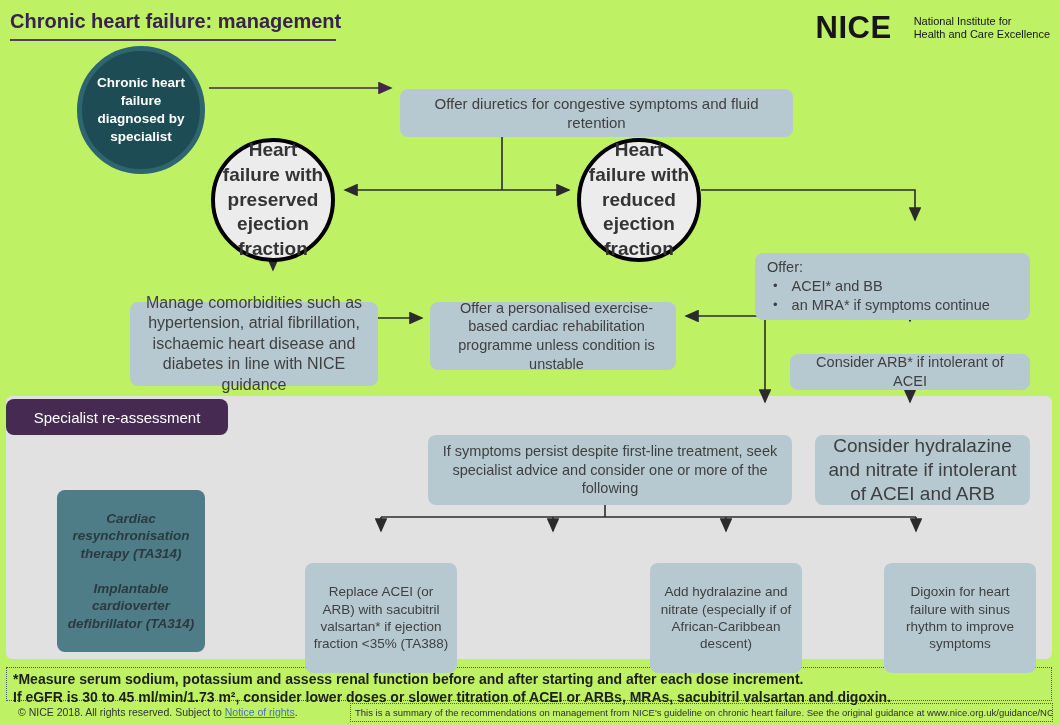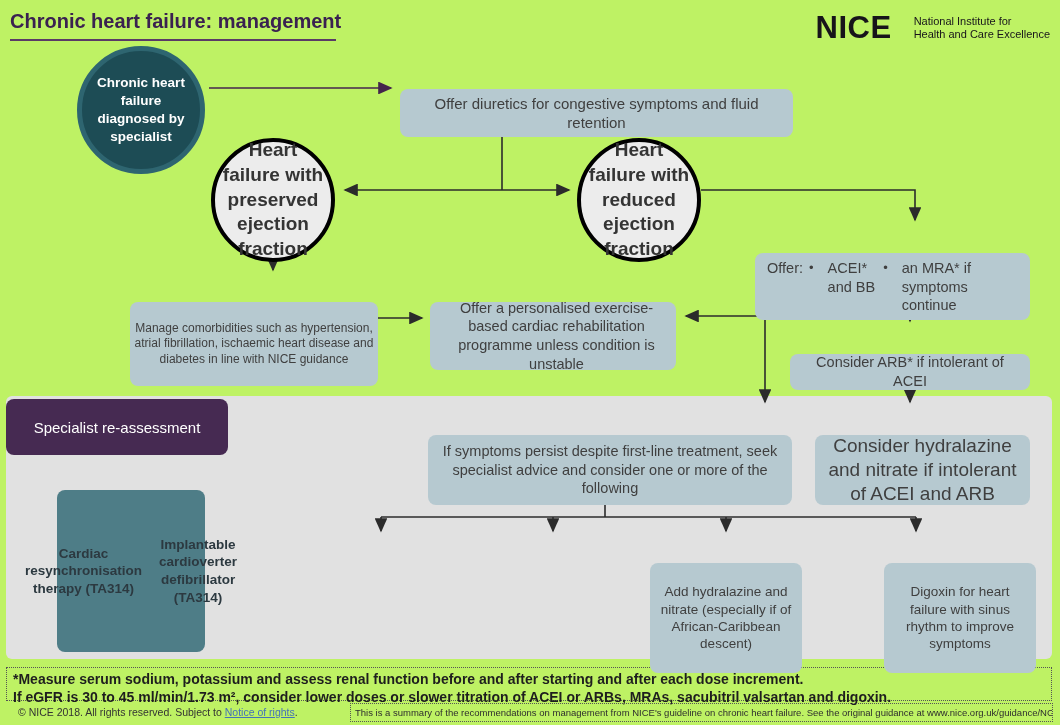--- a/index.html
+++ b/index.html
@@ -57,55 +57,55 @@
     width: 124px; height: 124px;
     background: #ececec; border: 4px solid #000000;
     color: #343434; font-size: 19px; line-height: 1.3;
     padding: 6px;
   }
   #circle-preserved { left: 211px; top: 138px; }
   #circle-reduced   { left: 577px; top: 138px; }
 
   #box-diuretics { left: 400px; top: 64px;  width: 393px; height: 48px; font-size: 15px; }
   #box-offer     { left: 755px; top: 228px; width: 275px; height: 67px;
-                   flex-direction: row; align-items: flex-start; justify-content: center;
+                   flex-direction: column; align-items: flex-start; justify-content: center;
                    text-align: left; padding: 6px 12px; font-size: 14.5px; }
   #box-offer .bullet-row { display: flex; gap: 14px; padding-left: 6px; }
   #box-offer .bullet { font-size: 13px; line-height: 1.45; }
   #box-arb       { left: 790px; top: 329px; width: 240px; height: 36px; font-size: 14.5px; }
-  #box-manage    { left: 130px; top: 277px; width: 248px; height: 84px; font-size: 12px; padding: 6px 4px; }
+  #box-manage    { left: 130px; top: 277px; width: 248px; height: 84px; font-size: 16px; padding: 6px 4px; }
   #box-exercise  { left: 430px; top: 277px; width: 246px; height: 68px; padding-left: 17px; }
   #box-persist   { left: 428px; top: 410px; width: 364px; height: 70px; }
   #box-hydral-r  { left: 815px; top: 410px; width: 215px; height: 70px; font-size: 19px; }
   .option-box    { top: 538px; width: 152px; height: 110px; font-size: 13.5px; padding: 6px 8px; }
   #option-0 { left: 305px; }
   #option-1 { left: 477px; }
   #option-2 { left: 650px; }
   #option-3 { left: 884px; }
 
   
   .panel {
     position: absolute; z-index: 0;
     left: 6px; top: 396px; width: 1046px; height: 263px;
     background: #e1e1e1; border-radius: 6px;
   }
   .specialist-label {
     position: absolute; z-index: 2;
-    left: 6px; top: 399px; width: 222px; height: 56px;
+    left: 6px; top: 399px; width: 222px; height: 36px;
     background: #462a52; border-radius: 8px;
     color: #ffffff; font-size: 15px;
     display: flex; align-items: center; justify-content: center;
   }
   .device-box {
     position: absolute; z-index: 2;
     left: 57px; top: 490px; width: 148px; height: 162px;
     background: #4e7d87; border-radius: 8px;
     color: #2c3940; font-size: 13.5px; font-weight: bold; line-height: 1.3;
-    display: flex; flex-direction: row; align-items: center; justify-content: center;
-    text-align: center; padding: 8px; gap: 17px;
+    display: flex; flex-direction: column; align-items: center; justify-content: center;
+    text-align: center; padding: 8px; gap: 17px; font-style: italic;
   }
 
   
   .connectors { position: absolute; left: 0; top: 0; z-index: 1; pointer-events: none; }
 
   
   .footnote {
     position: absolute; left: 6px; top: 667px; width: 1046px; height: 34px;
     border: 1px dotted #555555; padding: 2px 6px;
     font-size: 14px; font-weight: bold; color: #1e1e1e; line-height: 1.3;
@@ -200,20 +200,21 @@
 
   <div class="device-box">
     <div>Cardiac resynchronisation therapy (TA314)</div>
     <div>Implantable cardioverter defibrillator (TA314)</div>
   </div>
 
   <div class="node" id="box-persist">If symptoms persist despite first-line treatment, seek specialist advice and consider one or more of the following</div>
 
   <div class="node" id="box-hydral-r">Consider hydralazine and nitrate if intolerant of ACEI and ARB</div>
 
+  <div class="node option-box" id="option-0">Replace ACEI (or ARB) with sacubitril valsartan* if ejection fraction &lt;35% (TA388)</div>
   <div class="node option-box" id="option-2">Add hydralazine and nitrate (especially if of African-Caribbean descent)</div>
   <div class="node option-box" id="option-3">Digoxin for heart failure with sinus rhythm to improve symptoms</div>
 
   <div class="footnote">
     <div>*Measure serum sodium, potassium and assess renal function before and after starting and after each dose increment.</div>
     <div>If eGFR is 30 to 45 ml/min/1.73 m², consider lower doses or slower titration of ACEI or ARBs, MRAs, sacubitril valsartan and digoxin.</div>
   </div>
 
   <div class="copyright">
     <span>© NICE 2018. All rights reserved. Subject to </span><a href="#">Notice of rights</a><span>.</span>

